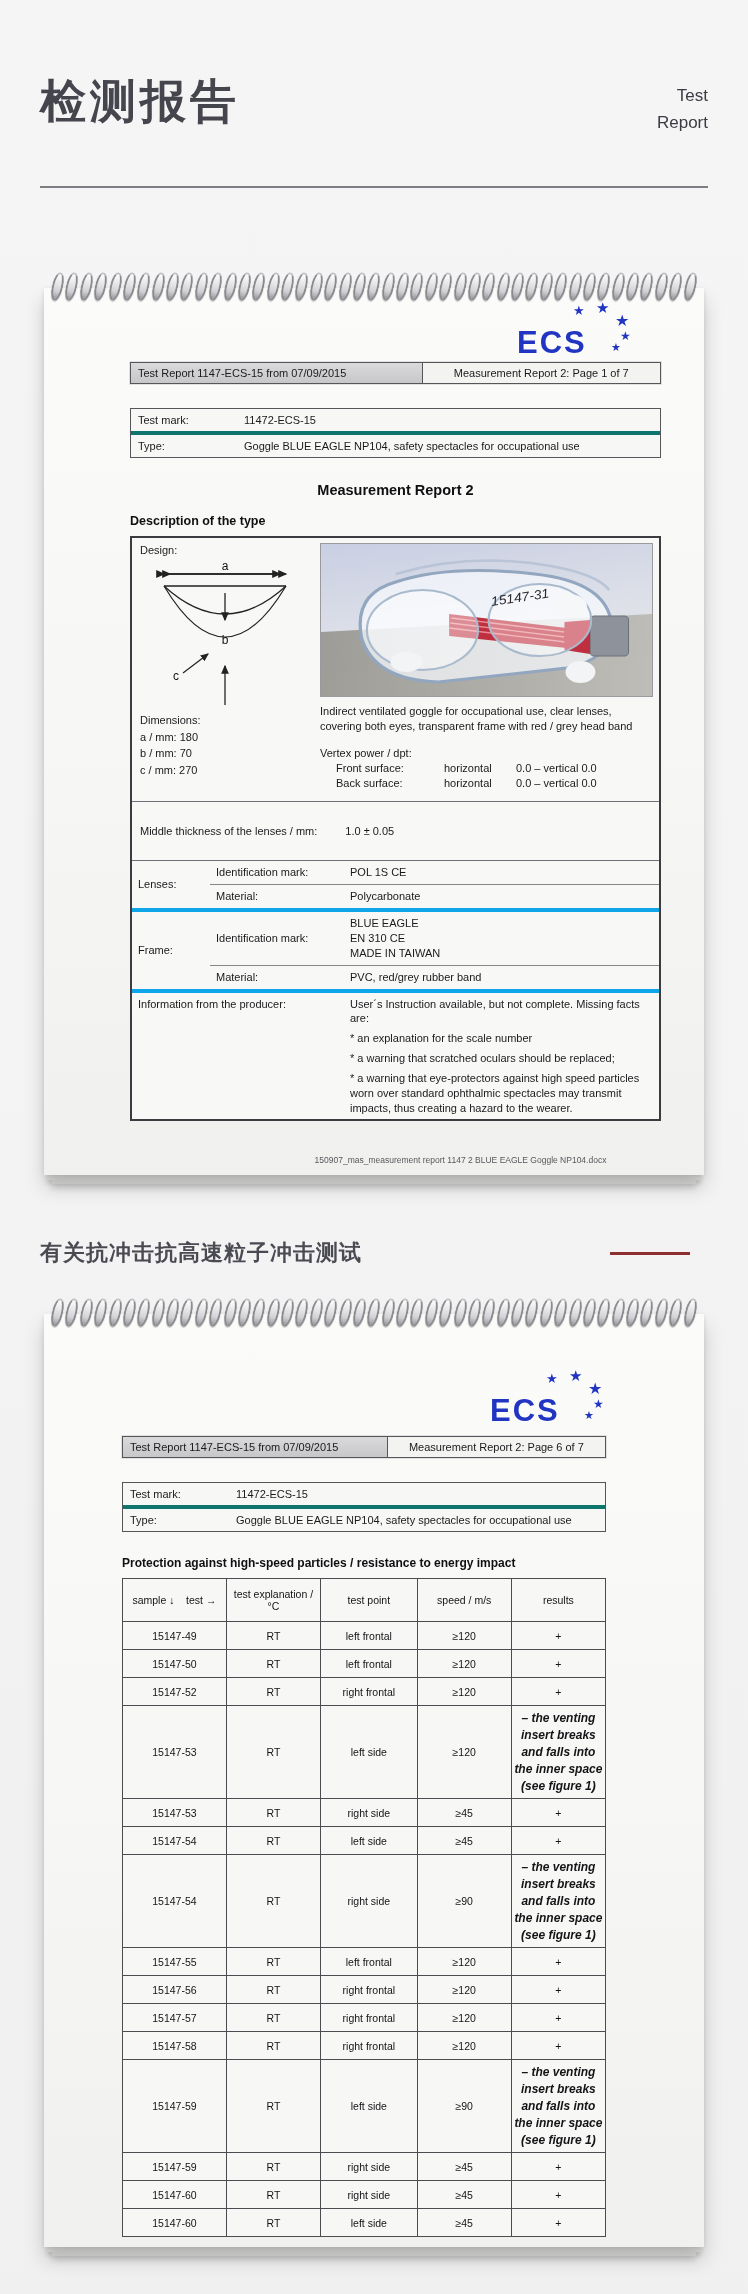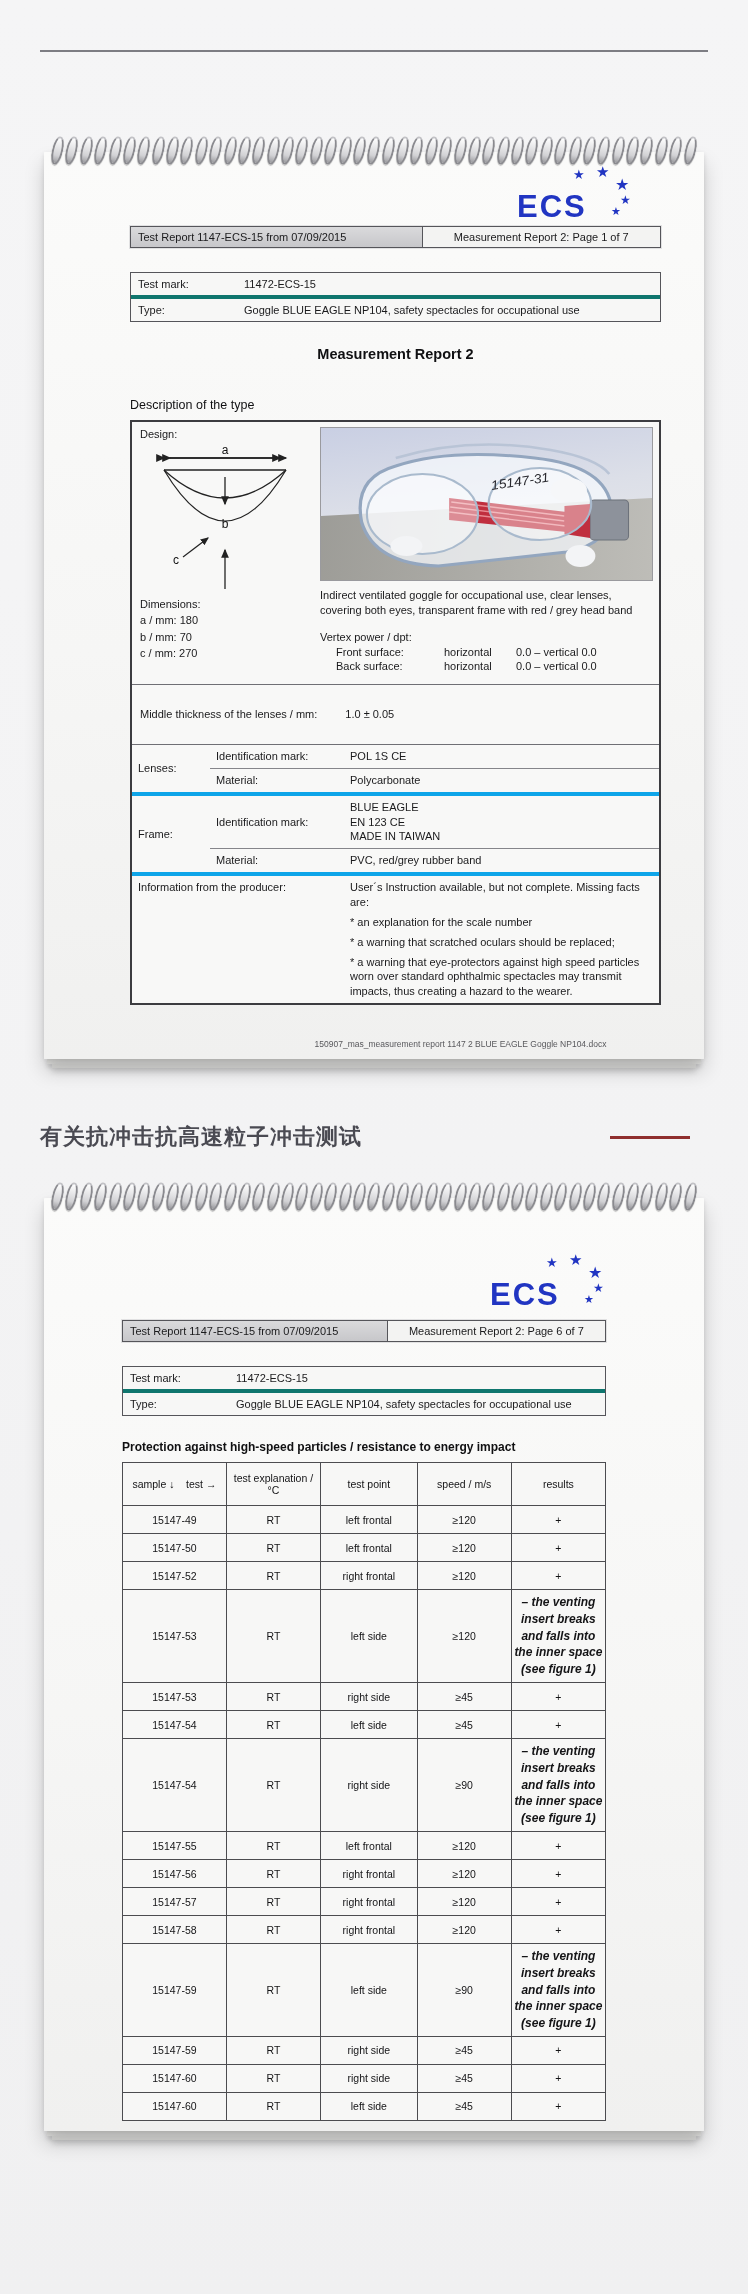--- a/index.html
+++ b/index.html
@@ -53,21 +53,21 @@
   .bar-l{flex:1.32;background:linear-gradient(180deg,#dadadc,#c7c7ca);padding:4px 7px;
          border-right:1px solid #55555a;white-space:nowrap;}
   .bar-r{flex:1;background:#f3f3f2;padding:4px 14px;text-align:center;white-space:nowrap;}
   .tm-table{border:1px solid #55555a;font-size:11px;margin-top:24px;background:#f7f7f6;}
   .tm-row{display:flex;padding:5px 7px;}
   .tm-row + .tm-row{border-top:4px solid #0f766e;justify-content:center;}
   .tm-label{width:106px;flex:none;}
   .tm-value{flex:1;}
 
   .rep-title{text-align:center;font-weight:bold;font-size:14.5px;margin-top:24px;color:#101012;}
-  .sec-head{font-weight:normal;font-size:12.5px;margin-top:36px;color:#101012;}
+  .sec-head{font-weight:bold;font-size:12.5px;margin-top:16px;color:#101012;}
 
   
   .main-box{border:2px solid #3c3c40;margin-top:8px;font-size:11px;line-height:1.35;background:#f8f8f7;}
   .design-row{display:flex;padding:5px 8px 0 8px;}
   .design-left{width:170px;flex:none;}
   .design-label{margin-bottom:2px;}
   .diagram{display:block;margin-left:6px;}
   .dims{margin-top:2px;line-height:1.5;}
   .design-right{flex:1;padding-left:10px;min-width:0;}
   .photo{display:block;width:100%;height:152px;border:1px solid #9a9a9e;}
@@ -103,20 +103,24 @@
   .impact th{font-weight:normal;height:38px;}
   .impact td{height:23px;}
   .impact td.venting{font-weight:bold;font-style:italic;font-size:12px;line-height:1.4;padding:4px 2px;height:auto;}
   .col-sample{width:21.5%;}.col-temp{width:19.5%;}.col-point{width:20%;}.col-speed{width:19.5%;}.col-res{width:19.5%;}
 </style>
 </head>
 <body>
 
 <div class="page">
 
+  <div class="hdr">
+    <h1 class="hdr-cn">检测报告</h1>
+    <div class="hdr-en">Test<br>Report</div>
+  </div>
   <div class="rule"></div>
 
   <div class="doc doc1">
     <div class="spiral">
         <span class="coil"></span>
         <span class="coil"></span>
         <span class="coil"></span>
         <span class="coil"></span>
         <span class="coil"></span>
         <span class="coil"></span>
@@ -284,21 +288,21 @@
             </tr>
             <tr class="sub">
               <td>Material:</td>
               <td>Polycarbonate</td>
             </tr>
             <tr class="grp">
               <td class="sc1" rowspan="2">Frame:</td>
               <td class="sc2">Identification mark:</td>
               <td>
                 <div>BLUE EAGLE</div>
-                <div>EN 123 CE</div>
+                <div>EN 310 CE</div>
                 <div>MADE IN TAIWAN</div>
               </td>
             </tr>
             <tr class="sub">
               <td>Material:</td>
               <td>PVC, red/grey rubber band</td>
             </tr>
             <tr class="grp">
               <td class="top" colspan="2">Information from the producer:</td>
               <td class="top">

